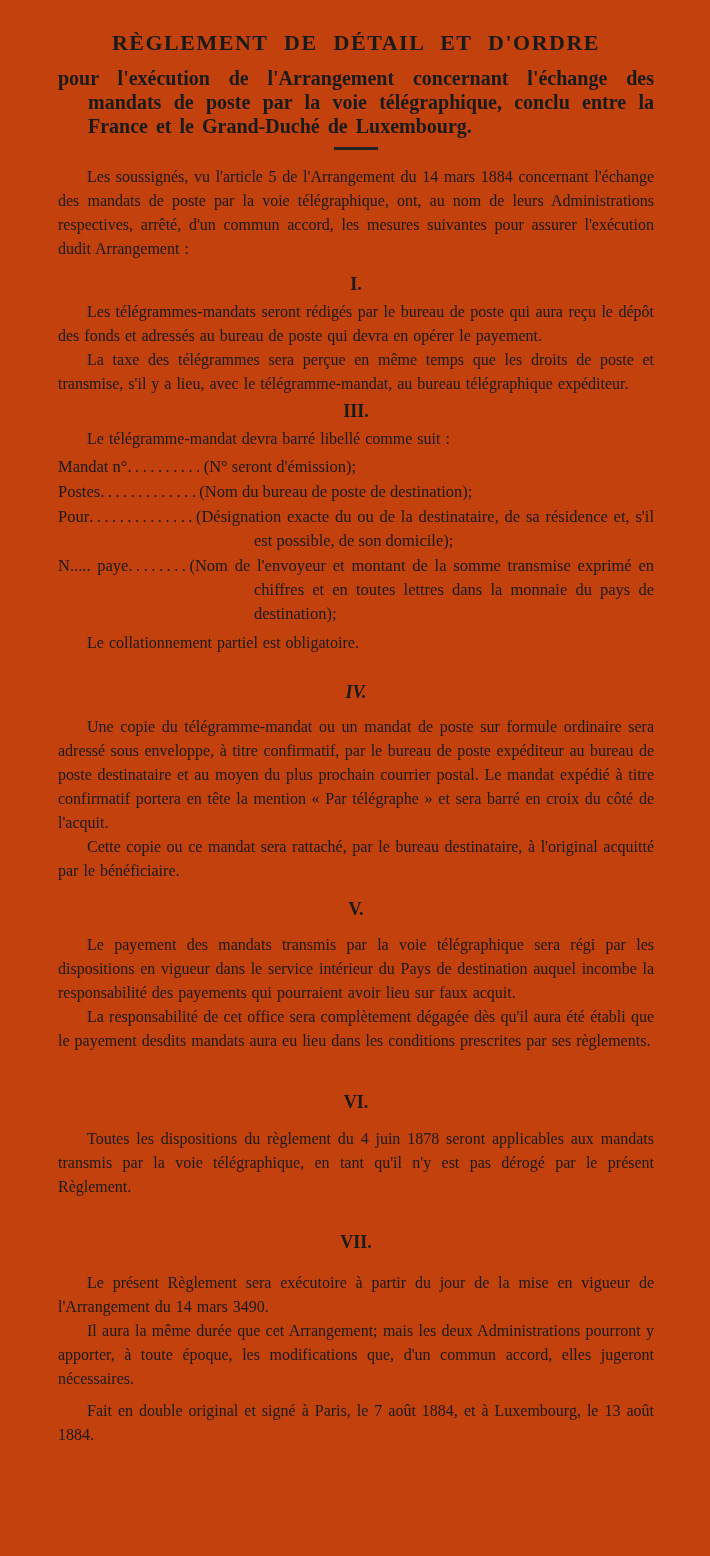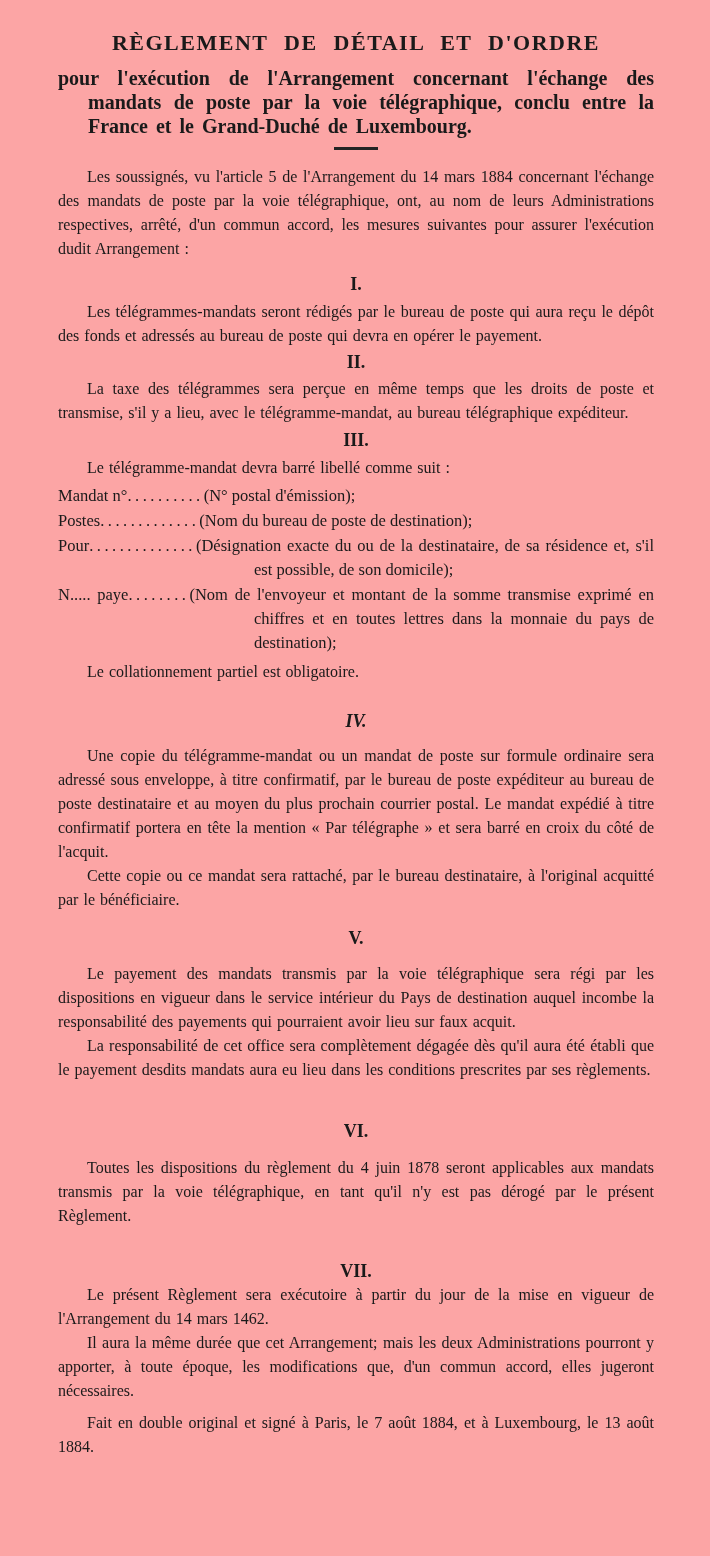--- a/index.html
+++ b/index.html
@@ -3,21 +3,21 @@
 <meta charset="utf-8">
 <style>
   * { box-sizing: border-box; }
   html, body { margin: 0; padding: 0; background: #ffffff; }
 
   .page {
     position: relative;
     width: 710px;
     height: 1556px;
     margin: 0 auto;
-    background: #fca5a5;
+    background: #c2410c;
     color: #1a1a1a;
     font-family: "Liberation Serif", serif;
     overflow: hidden;
   }
   .content {
     padding: 24px 56px 0 58px; 
   }
 
   
   .doc-title {
@@ -60,21 +60,21 @@
     font-size: 18px;
     font-weight: bold;
     line-height: 22px;
   }
   .h-i   { margin: 12px 0 5px; }
   .h-ii  { margin: 3px 0 4px; }
   .h-iii { margin: 4px 0 5px; }
   .h-iv  { margin: 26px 0 12px; font-style: italic; }
   .h-v   { margin: 15px 0 13px; }
   .h-vi  { margin: 38px 0 14px; }
-  .h-vii { margin: 32px 0 1px; }
+  .h-vii { margin: 32px 0 18px; }
 
   
   .form-block { margin-top: 4px; }
   .form-line {
     margin: 1px 0;
     font-size: 16.5px;
     line-height: 24px;
     text-align: justify;
     padding-left: 196px;
     text-indent: -196px;
@@ -91,45 +91,44 @@
 
     <div class="doc-title">RÈGLEMENT DE DÉTAIL ET D'ORDRE</div>
     <div class="doc-subtitle">pour l'exécution de l'Arrangement concernant l'échange des mandats de poste par la voie télégraphique, conclu entre la France et le Grand-Duché de Luxembourg.</div>
     <div class="title-rule"></div>
 
     <p class="para indent preamble">Les soussignés, vu l'article 5 de l'Arrangement du 14 mars 1884 concernant l'échange des mandats de poste par la voie télégraphique, ont, au nom de leurs Administrations respectives, arrêté, d'un commun accord, les mesures suivantes pour assurer l'exécution dudit Arrangement :</p>
 
     <div class="sec-head h-i">I.</div>
     <p class="para indent">Les télégrammes-mandats seront rédigés par le bureau de poste qui aura reçu le dépôt des fonds et adressés au bureau de poste qui devra en opérer le payement.</p>
 
-    <div class="sec-head h-ii">II.</div>
     <p class="para indent">La taxe des télégrammes sera perçue en même temps que les droits de poste et transmise, s'il y a lieu, avec le télégramme-mandat, au bureau télégraphique expéditeur.</p>
 
     <div class="sec-head h-iii">III.</div>
     <p class="para indent">Le télégramme-mandat devra barré libellé comme suit :</p>
 
     <div class="form-block">
-      <div class="form-line"><span>Mandat n°</span><span class="dots">..........</span><span>(N° postal d'émission);</span></div>
+      <div class="form-line"><span>Mandat n°</span><span class="dots">..........</span><span>(N° seront d'émission);</span></div>
       <div class="form-line"><span>Postes</span><span class="dots">.............</span><span>(Nom du bureau de poste de destination);</span></div>
       <div class="form-line"><span>Pour</span><span class="dots">..............</span><span>(Désignation exacte du ou de la destinataire, de sa résidence et, s'il est possible, de son domicile);</span></div>
       <div class="form-line"><span>N..... paye</span><span class="dots">........</span><span>(Nom de l'envoyeur et montant de la somme transmise exprimé en chiffres et en toutes lettres dans la monnaie du pays de destination);</span></div>
     </div>
 
     <p class="para indent closing">Le collationnement partiel est obligatoire.</p>
 
     <div class="sec-head h-iv">IV.</div>
     <p class="para indent">Une copie du télégramme-mandat ou un mandat de poste sur formule ordinaire sera adressé sous enveloppe, à titre confirmatif, par le bureau de poste expéditeur au bureau de poste destinataire et au moyen du plus prochain courrier postal. Le mandat expédié à titre confirmatif portera en tête la mention « Par télégraphe » et sera barré en croix du côté de l'acquit.</p>
     <p class="para indent">Cette copie ou ce mandat sera rattaché, par le bureau destinataire, à l'original acquitté par le bénéficiaire.</p>
 
     <div class="sec-head h-v">V.</div>
     <p class="para indent">Le payement des mandats transmis par la voie télégraphique sera régi par les dispositions en vigueur dans le service intérieur du Pays de destination auquel incombe la responsabilité des payements qui pourraient avoir lieu sur faux acquit.</p>
     <p class="para indent">La responsabilité de cet office sera complètement dégagée dès qu'il aura été établi que le payement desdits mandats aura eu lieu dans les conditions prescrites par ses règlements.</p>
 
     <div class="sec-head h-vi">VI.</div>
     <p class="para indent">Toutes les dispositions du règlement du 4 juin 1878 seront applicables aux mandats transmis par la voie télégraphique, en tant qu'il n'y est pas dérogé par le présent Règlement.</p>
 
     <div class="sec-head h-vii">VII.</div>
-    <p class="para indent">Le présent Règlement sera exécutoire à partir du jour de la mise en vigueur de l'Arrangement du 14 mars 1462.</p>
+    <p class="para indent">Le présent Règlement sera exécutoire à partir du jour de la mise en vigueur de l'Arrangement du 14 mars 3490.</p>
     <p class="para indent">Il aura la même durée que cet Arrangement; mais les deux Administrations pourront y apporter, à toute époque, les modifications que, d'un commun accord, elles jugeront nécessaires.</p>
     <p class="para indent fait">Fait en double original et signé à Paris, le 7 août 1884, et à Luxembourg, le 13 août 1884.</p>
 
   </div>
 </div>
 
 </body></html>

